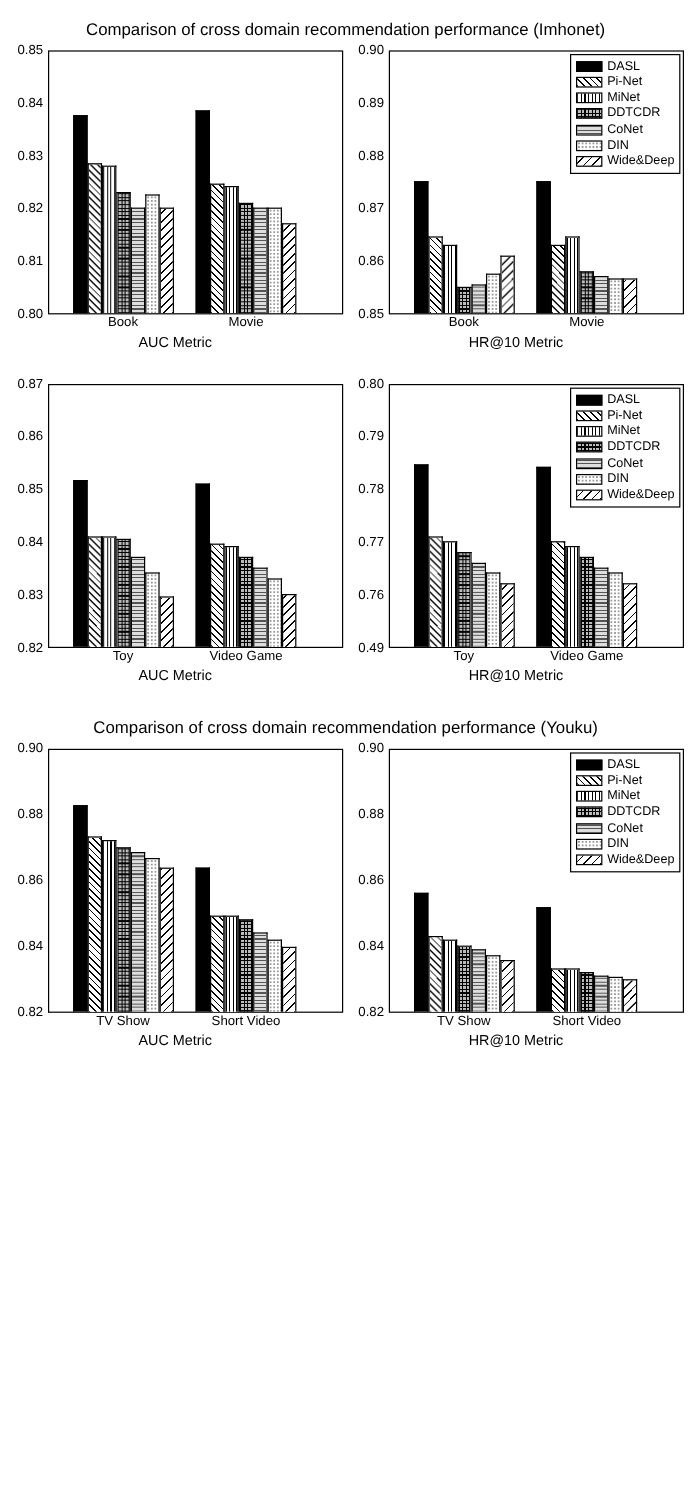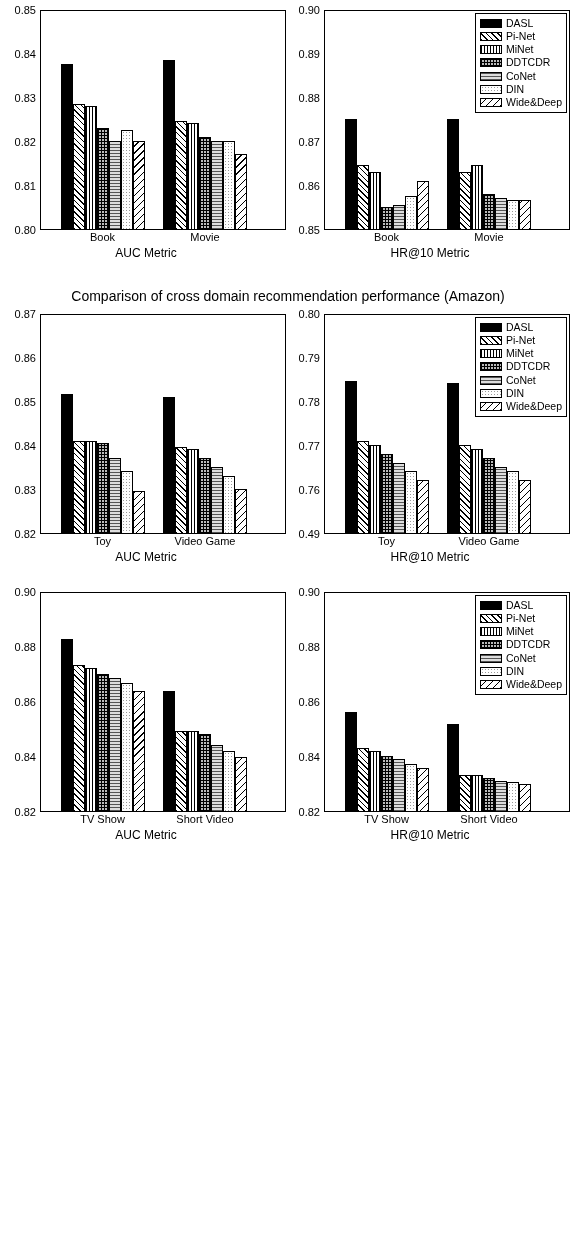--- a/index.html
+++ b/index.html
@@ -120,20 +120,21 @@
   }
   .pat-diag2 { 
     background-image: repeating-linear-gradient(-45deg, #000 0 1px, #fff 1px 5px);
   }
 </style>
 </head>
 <body>
 
 <div id="root">
     <div class="figure-block">
+      <div class="figure-title">Comparison of cross domain recommendation performance (Imhonet)</div>
       <div class="panel-row">
         <div class="panel">
           <div class="plot-wrap">
             <div class="yaxis">
               <div class="ytick" style="bottom: 0px;">0.80</div>
               <div class="ytick" style="bottom: 44px; text-align: right;">0.81</div>
               <div class="ytick" style="bottom: 88px;">0.82</div>
               <div class="ytick" style="bottom: 132px;">0.83</div>
               <div class="ytick" style="bottom: 176px;">0.84</div>
               <div class="ytick" style="bottom: 220px;">0.85</div>
@@ -224,21 +225,20 @@
                   <span>Wide&amp;Deep</span>
                 </div>
               </div>
             </div>
           </div>
           <div class="xlabel">HR@10 Metric</div>
         </div>
       </div>
     </div>
     <div class="figure-block">
-      <div class="figure-title">Comparison of cross domain recommendation performance (Amazon)</div>
       <div class="panel-row">
         <div class="panel">
           <div class="plot-wrap">
             <div class="yaxis">
               <div class="ytick" style="bottom: 0px;">0.82</div>
               <div class="ytick" style="bottom: 44px;">0.83</div>
               <div class="ytick" style="bottom: 88px;">0.84</div>
               <div class="ytick" style="bottom: 132px;">0.85</div>
               <div class="ytick" style="bottom: 176px;">0.86</div>
               <div class="ytick" style="bottom: 220px;">0.87</div>
@@ -329,20 +329,21 @@
                   <span>Wide&amp;Deep</span>
                 </div>
               </div>
             </div>
           </div>
           <div class="xlabel">HR@10 Metric</div>
         </div>
       </div>
     </div>
     <div class="figure-block">
+      <div class="figure-title">Comparison of cross domain recommendation performance (Youku)</div>
       <div class="panel-row">
         <div class="panel">
           <div class="plot-wrap">
             <div class="yaxis">
               <div class="ytick" style="bottom: 0px;">0.82</div>
               <div class="ytick" style="bottom: 55px;">0.84</div>
               <div class="ytick" style="bottom: 110px;">0.86</div>
               <div class="ytick" style="bottom: 165px;">0.88</div>
               <div class="ytick" style="bottom: 220px;">0.90</div>
             </div>

